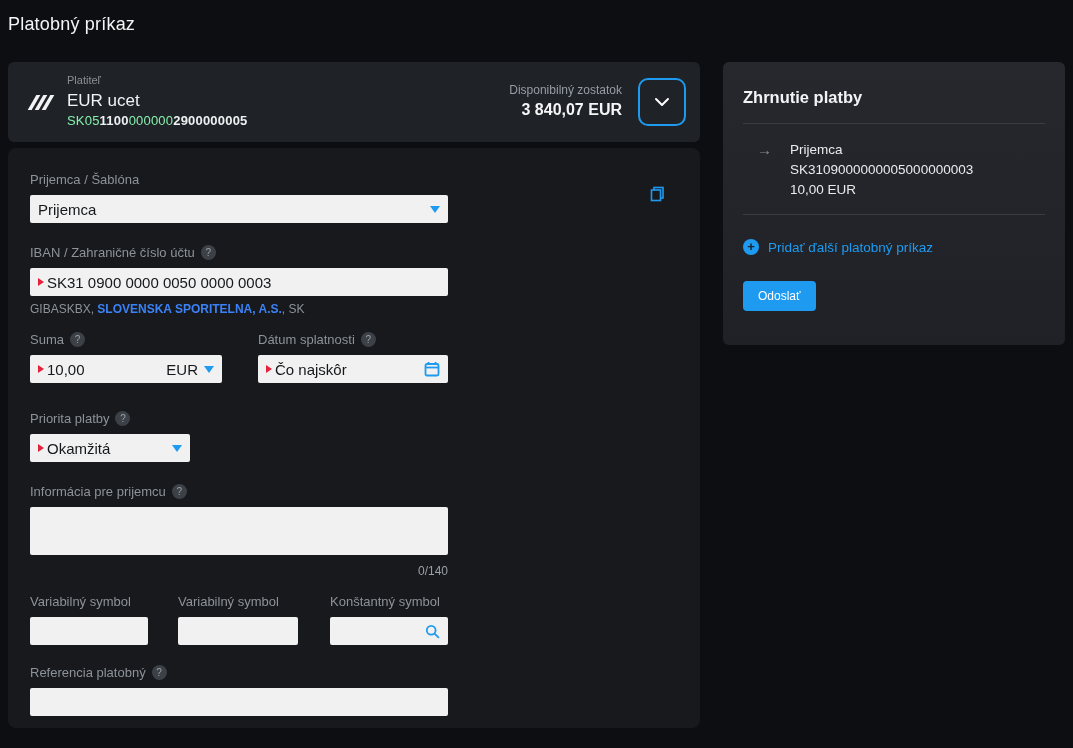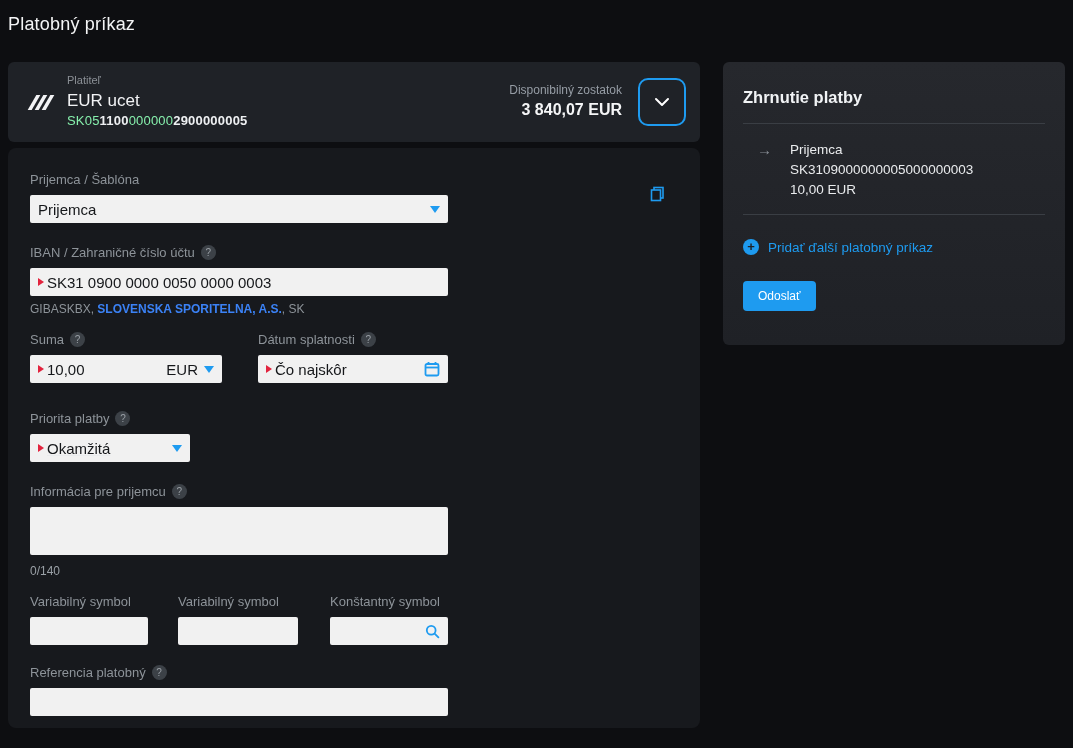--- a/index.html
+++ b/index.html
@@ -76,21 +76,21 @@
   .group { margin-bottom:0; }
   .bank-line { font-size:12px; margin-top:6px; color:#8d9399; }
   .bank-line b { color:#3b82f6; font-weight:bold; }
   .row { display:flex; }
   .currency { font-size:15px; color:#15171a; }
   .msg-area {
     width:418px; height:48px; background:#f1f1f1; border:none; border-radius:2px;
     resize:none; outline:none; font-family:"Liberation Sans", sans-serif; font-size:14px;
     color:#15171a; padding:6px 8px;
   }
-  .counter { width:418px; font-size:12px; color:#9aa0a6; margin-top:5px; }
+  .counter { width:418px; text-align:right; font-size:12px; color:#9aa0a6; margin-top:5px; }
   .icon-btn { cursor:pointer; line-height:0; flex:0 0 auto; }
 
   
   .summary-panel {
     position:absolute; left:723px; top:62px; width:342px; height:283px;
     background:linear-gradient(180deg,#26282d 0%, #1f2126 100%);
     border-radius:6px; padding:26px 20px 0 20px;
   }
   .summary-title { font-size:16.5px; font-weight:600; color:#f1f3f5; }
   .divider { height:1px; background:#3a3e44; margin:0 0; }

